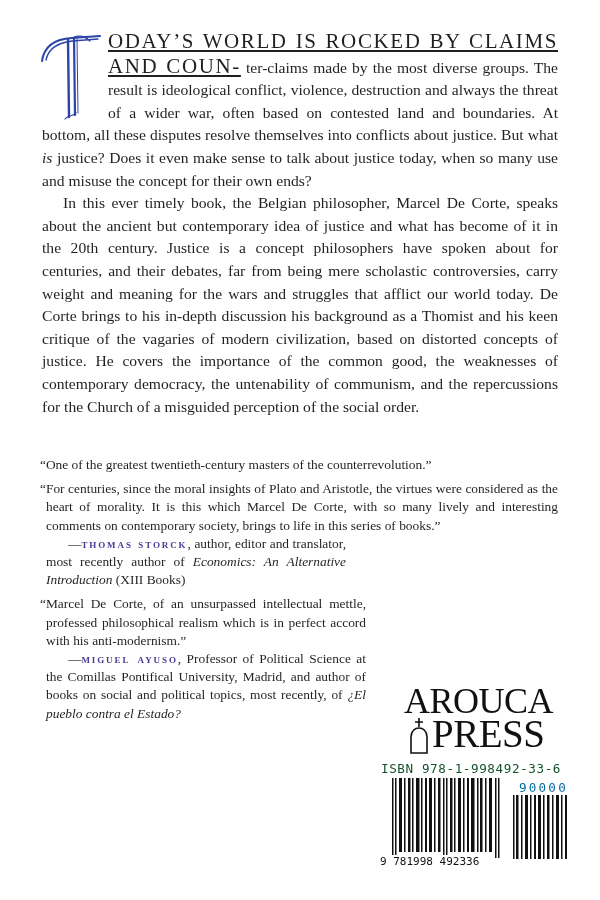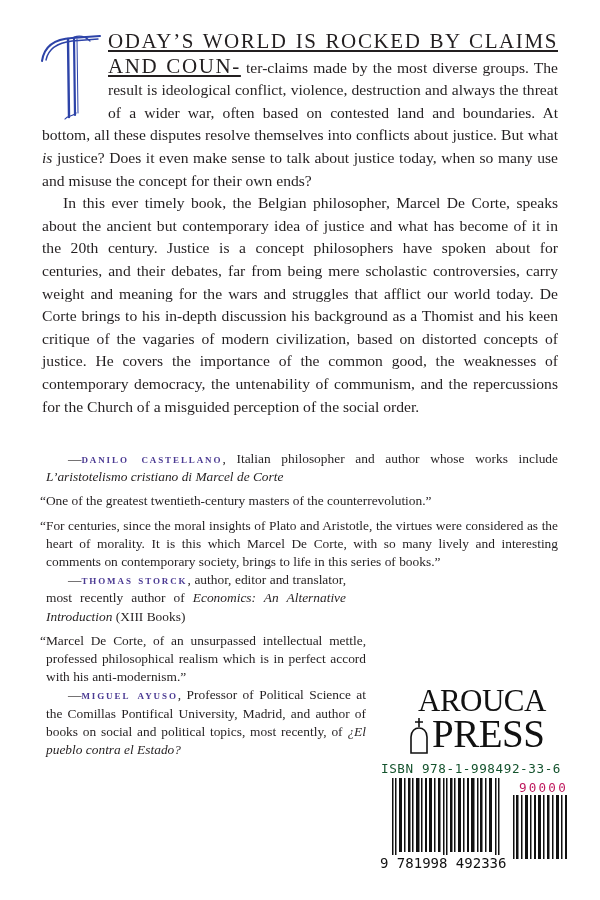--- a/index.html
+++ b/index.html
@@ -20,27 +20,27 @@
   .quote .qtext { display:block; padding-left:6px; text-indent:-6px; }
   .quote .attr { display:block; padding-left:6px; }
   .quote .attr .first { padding-left:22px; }
   .name { color:#4b3a93; font-weight:bold; font-variant:small-caps; letter-spacing:1.9px; font-size:13.4px; text-transform:lowercase; }
   .name::first-letter { }
   .narrow { width:300px; }
   em { font-style:italic; }
 
   
   .logo { position:absolute; left:402px; top:681px; width:170px; height:76px; }
-  .logo .w1 { position:absolute; left:16px; top:0; font-size:31px; line-height:40px; letter-spacing:-0.5px; color:#111; font-family:"Liberation Serif","DejaVu Serif",serif; }
+  .logo .w1 { position:absolute; left:2px; top:0; font-size:36px; line-height:40px; letter-spacing:-0.5px; color:#111; font-family:"Liberation Serif","DejaVu Serif",serif; }
   .logo .w2 { position:absolute; left:30px; top:33px; font-size:39px; line-height:40px; letter-spacing:-0.5px; color:#111; font-family:"Liberation Serif","DejaVu Serif",serif; }
 
   
   .isbn-text { position:absolute; left:381px; top:761px; font-family:"DejaVu Sans Mono","Liberation Mono",monospace; font-size:12.6px; letter-spacing:0.6px; color:#14532d; }
-  .price-text { position:absolute; left:519px; top:780px; font-family:"DejaVu Sans Mono","Liberation Mono",monospace; font-size:12.6px; letter-spacing:2.2px; color:#be185d; }
-  .ean-digits { position:absolute; left:380px; top:855px; font-family:"DejaVu Sans Mono","Liberation Mono",monospace; font-size:14px; color:#111; background:#fff; }
+  .price-text { position:absolute; left:519px; top:780px; font-family:"DejaVu Sans Mono","Liberation Mono",monospace; font-size:12.6px; letter-spacing:2.2px; color:#0369a1; }
+  .ean-digits { position:absolute; left:380px; top:855px; font-family:"DejaVu Sans Mono","Liberation Mono",monospace; font-size:11px; color:#111; background:#fff; }
 </style>
 </head>
 <body>
 
 <div class="blurb">
   <p>
     <svg class="dropcap" viewBox="0 0 64 88" xmlns="http://www.w3.org/2000/svg">
       <g fill="none" stroke="#2d43a8" stroke-linecap="round">
         <path d="M4 28 C6 14 16 6 34 5 L62 3" stroke-width="2"></path>
         <path d="M8 27 C10 17 18 10 34 8 L60 6" stroke-width="1.4"></path>
@@ -52,21 +52,20 @@
       </g>
     </svg>
     <span class="lead-caps">ODAY’S WORLD IS ROCKED BY CLAIMS AND COUN-</span>
     <span>ter-claims made by the most diverse groups. The result is ideological conflict, violence, destruction and always the threat of a wider war, often based on contested land and boundaries. At bottom, all these disputes resolve themselves into conflicts about justice. But what </span><em>is</em><span> justice? Does it even make sense to talk about justice today, when so many use and misuse the concept for their own ends?</span>
   </p>
   <p>In this ever timely book, the Belgian philosopher, Marcel De Corte, speaks about the ancient but contemporary idea of justice and what has become of it in the 20th century. Justice is a concept philosophers have spoken about for centuries, and their debates, far from being mere scholastic controversies, carry weight and meaning for the wars and struggles that afflict our world today. De Corte brings to his in-depth discussion his background as a Thomist and his keen critique of the vagaries of modern civilization, based on distorted concepts of justice. He covers the importance of the common good, the weaknesses of contemporary democracy, the untenability of communism, and the repercussions for the Church of a misguided perception of the social order.</p>
 </div>
 
 <div class="quotes">
   <div class="quote">
-    <span class="attr"><span class="first"></span><span>—</span><span class="name">Danilo Castellano</span><span>, Italian philosopher and author whose works include </span><em>L’aristotelismo cristiano di Marcel de Corte</em><span></span></span>
   </div>
   <div class="quote">
     <span class="qtext">“One of the greatest twentieth-century masters of the counterrevolution.”</span>
   </div>
   <div class="quote">
     <span class="qtext">“For centuries, since the moral insights of Plato and Aristotle, the virtues were considered as the heart of morality. It is this which Marcel De Corte, with so many lively and interesting comments on contemporary society, brings to life in this series of books.”</span>
     <span class="attr narrow"><span class="first"></span><span>—</span><span class="name">Thomas Storck</span><span>, author, editor and translator, most recently author of </span><em>Economics: An Alternative Introduction</em><span> (XIII Books)</span></span>
   </div>
   <div class="quote narrow" style="width:326px;">
     <span class="qtext">“Marcel De Corte, of an unsurpassed intellectual mettle, professed philosophical realism which is in perfect accord with his anti-modernism.”</span>

